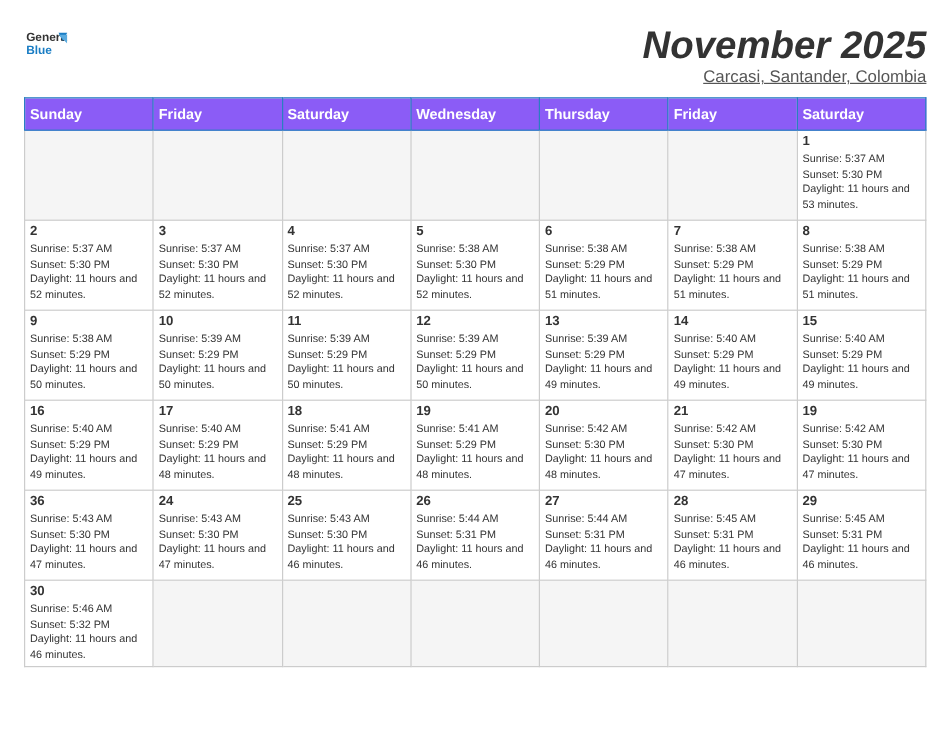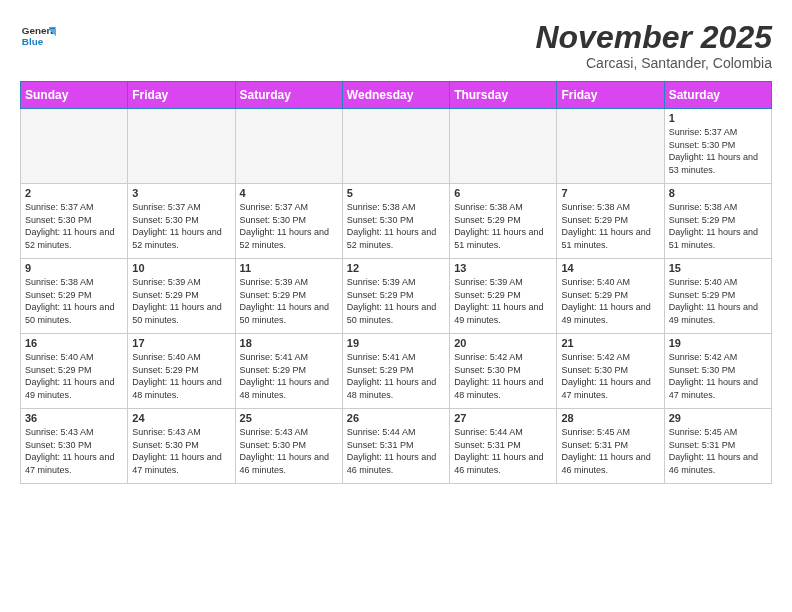--- a/index.html
+++ b/index.html
@@ -31,28 +31,29 @@
     .month-title {
       font-size: 32px;
       font-weight: bold;
       color: #333;
       line-height: 1.1;
       font-style: italic;
     }
     .subtitle {
       font-size: 14px;
       color: #555;
+      text-decoration: underline;
     }
     .calendar {
       width: 100%;
       border-collapse: collapse;
       border: 1px solid #ccc;
     }
     .calendar th {
-      background: #d946ef;
+      background: #8b5cf6;
       color: #fff;
       font-size: 12px;
       font-weight: bold;
       padding: 6px 4px;
       text-align: left;
       border: 1px solid #2a7fc1;
     }
     .calendar td {
       vertical-align: top;
       border: 1px solid #ccc;
@@ -299,14 +300,28 @@
 Sunset: 5:31 PM
 Daylight: 11 hours and 46 minutes.</div>
         </td>
         <td>
           <span class="day-num">29</span>
           <div class="day-info">Sunrise: 5:45 AM
 Sunset: 5:31 PM
 Daylight: 11 hours and 46 minutes.</div>
         </td>
       </tr>
+      <tr class="last-row">
+        <td>
+          <span class="day-num">30</span>
+          <div class="day-info">Sunrise: 5:46 AM
+Sunset: 5:32 PM
+Daylight: 11 hours and 46 minutes.</div>
+        </td>
+        <td class="empty"></td>
+        <td class="empty"></td>
+        <td class="empty"></td>
+        <td class="empty"></td>
+        <td class="empty"></td>
+        <td class="empty"></td>
+      </tr>
     </tbody>
 </table>
 
 </body></html>

